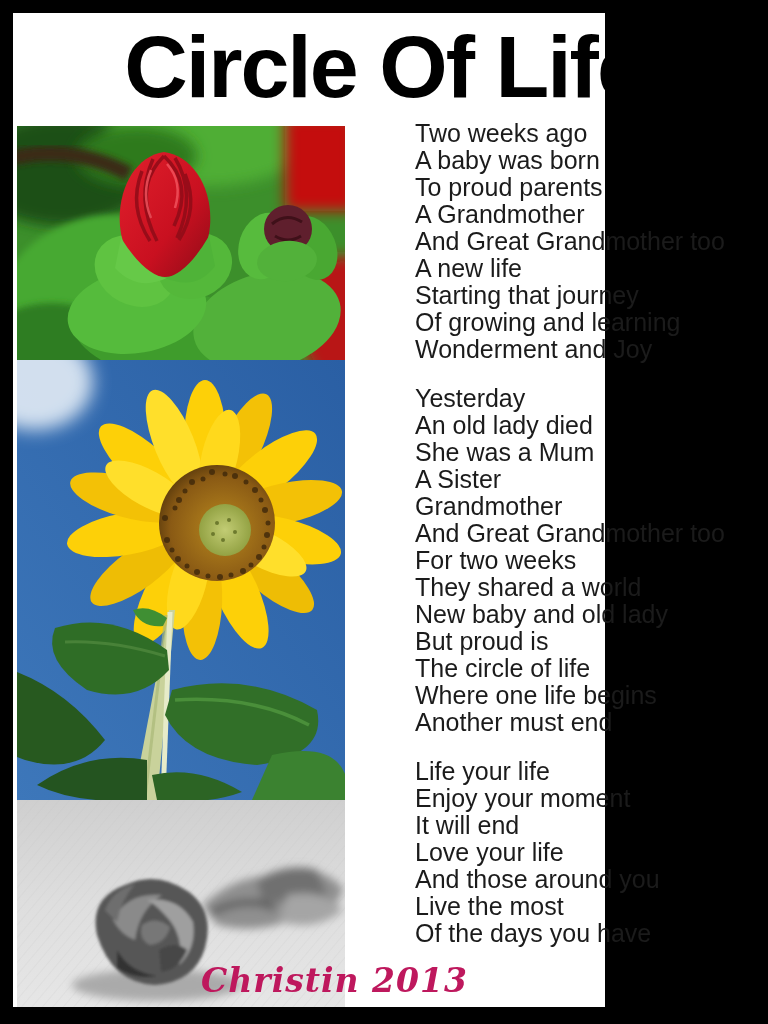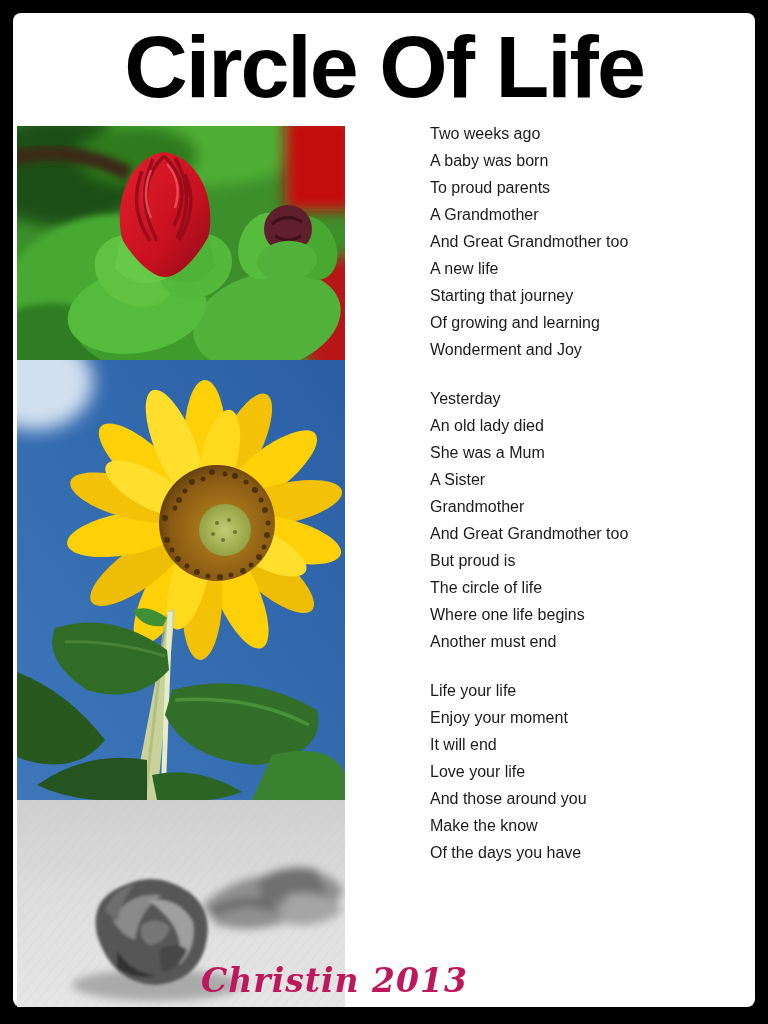--- a/index.html
+++ b/index.html
@@ -1,37 +1,36 @@
 <!DOCTYPE html>
 <html><head>
 <meta charset="utf-8">
 <style>
   html,body{margin:0;padding:0;background:#222;}
   .page{
     position:relative;width:768px;height:1024px;background:#000;
     overflow:hidden;font-family:"Liberation Sans",sans-serif;
   }
   .inner{
-    position:absolute;left:13px;top:13px;width:742px;height:994px;
+    position:absolute;left:13px;top:13px;width:592px;height:994px;
     background:#ffffff;
-    border-radius:8px;
   }
   .title{
     position:absolute;left:0;top:2px;width:742px;margin:0;
     text-align:center;font-weight:bold;font-size:88px;line-height:104px;
     letter-spacing:-2px;color:#000;font-family:"Liberation Sans",sans-serif;
   }
   .photo{position:absolute;left:4px;overflow:hidden;}
   .photo svg{display:block;}
   .photo-bud{top:113px;width:328px;height:234px;}
   .photo-sunflower{top:347px;width:328px;height:440px;}
   .photo-rose{top:787px;width:328px;height:207px;}
   .poem{
     position:absolute;left:402px;top:107px;width:336px;
-    color:#1b1b1b;font-size:16px;line-height:27px;margin-left:15px;
+    color:#1b1b1b;font-size:25px;line-height:27px;
   }
   .poem-line{white-space:nowrap;}
   .stanza-gap{height:22px;}
   .signature{
     position:absolute;left:188px;top:948px;z-index:6;
     font-family:"DejaVu Serif",serif;font-style:italic;font-weight:bold;
     font-size:33px;color:#be185d;letter-spacing:1px;white-space:nowrap;
   }
 </style>
 </head>
@@ -281,33 +280,36 @@
           <div class="poem-line">Wonderment and Joy</div>
         </div>
       <div class="stanza-gap"></div>
       <div class="stanza">
           <div class="poem-line">Yesterday</div>
           <div class="poem-line">An old lady died</div>
           <div class="poem-line">She was a Mum</div>
           <div class="poem-line">A Sister</div>
           <div class="poem-line">Grandmother</div>
           <div class="poem-line">And Great Grandmother too</div>
+          <div class="poem-line">For two weeks</div>
+          <div class="poem-line">They shared a world</div>
+          <div class="poem-line">New baby and old lady</div>
           <div class="poem-line">But proud is</div>
           <div class="poem-line">The circle of life</div>
           <div class="poem-line">Where one life begins</div>
           <div class="poem-line">Another must end</div>
         </div>
       <div class="stanza-gap"></div>
       <div class="stanza">
           <div class="poem-line">Life your life</div>
           <div class="poem-line">Enjoy your moment</div>
           <div class="poem-line">It will end</div>
           <div class="poem-line">Love your life</div>
           <div class="poem-line">And those around you</div>
-          <div class="poem-line">Make the know</div>
+          <div class="poem-line">Live the most</div>
           <div class="poem-line">Of the days you have</div>
         </div>
     </div>
 
     <div class="signature">Christin 2013</div>
 
   </div>
 </div>
 
 </body></html>

